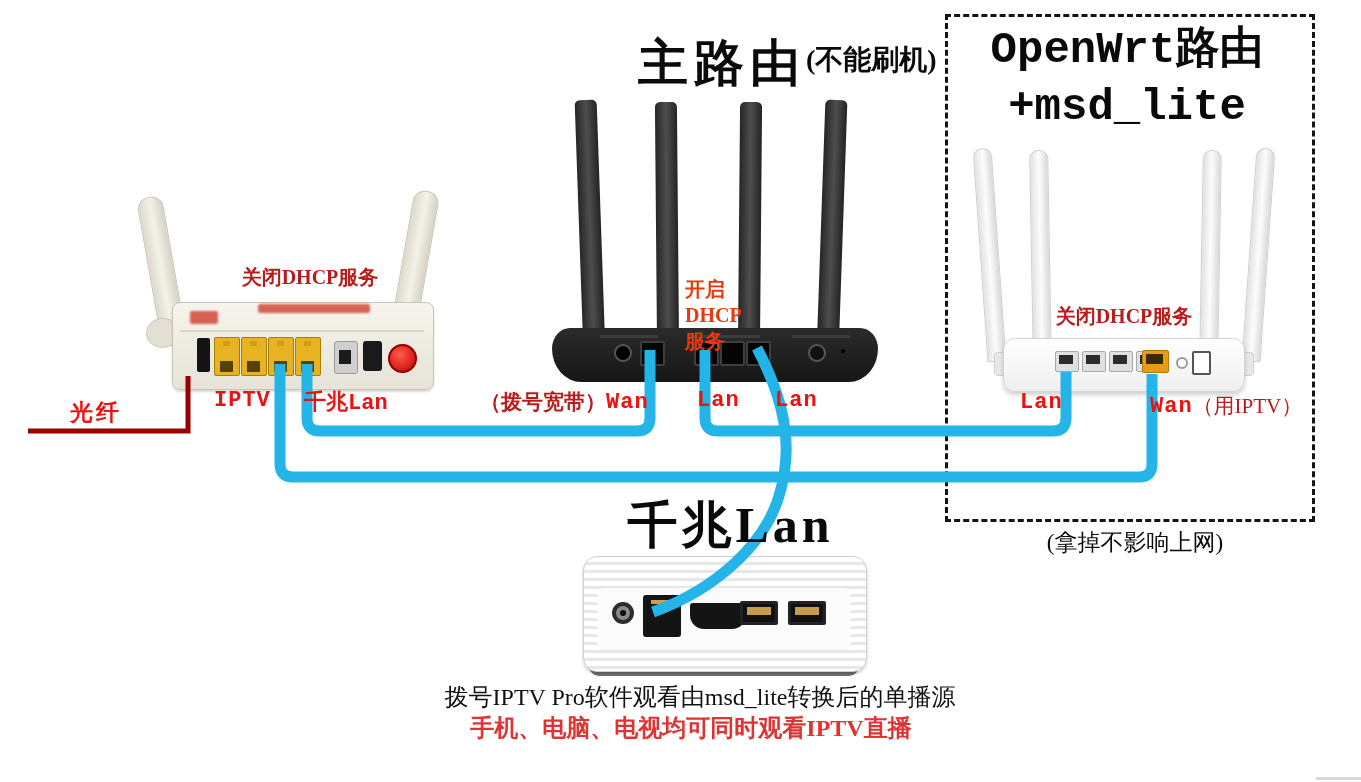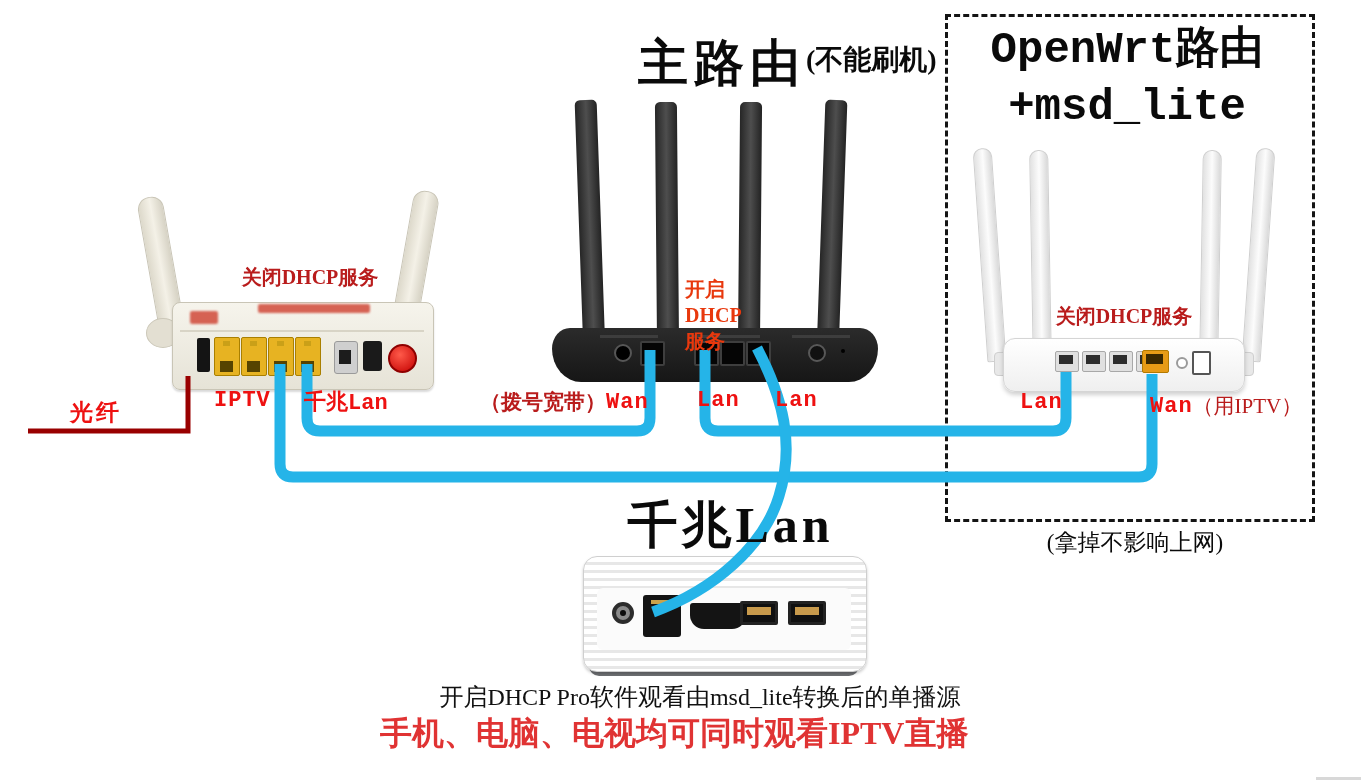--- a/index.html
+++ b/index.html
@@ -168,17 +168,17 @@
   <div class="abs labels portlabel" style="left:775px;top:388px;">Lan</div>
 
   <div class="abs labels portlabel" style="left:1020px;top:390px;">Lan</div>
   <div class="abs labels" style="left:1150px;top:392px;display:flex;align-items:center;">
     <span class="portlabel">Wan</span>
     <span class="cnnote" style="font-size:21px;font-weight:normal;">（用IPTV）</span>
   </div>
 
   <div class="abs labels" style="left:985px;top:527px;width:300px;text-align:center;font-size:23px;color:#0a0a0a;">(拿掉不影响上网)</div>
 
-  <div class="abs labels" style="left:380px;top:681px;width:640px;text-align:center;font-size:24px;color:#111;">开启DHCP Pro软件观看由msd_lite转换后的单播源</div>
-  <div class="abs labels" style="left:380px;top:712px;width:640px;font-size:32px;font-weight:bold;color:var(--caption-red,#e03333);">手机、电脑、电视均可同时观看IPTV直播</div>
+  <div class="abs labels" style="left:380px;top:681px;width:640px;text-align:center;font-size:24px;color:#111;">拨号IPTV Pro软件观看由msd_lite转换后的单播源</div>
+  <div class="abs labels" style="left:371px;top:712px;width:640px;text-align:center;font-size:24px;font-weight:bold;color:var(--caption-red,#e03333);">手机、电脑、电视均可同时观看IPTV直播</div>
 
   <div class="abs artifact" style="left:1316px;top:777px;width:45px;height:3px;"></div>
 </div>
 
 </body></html>

